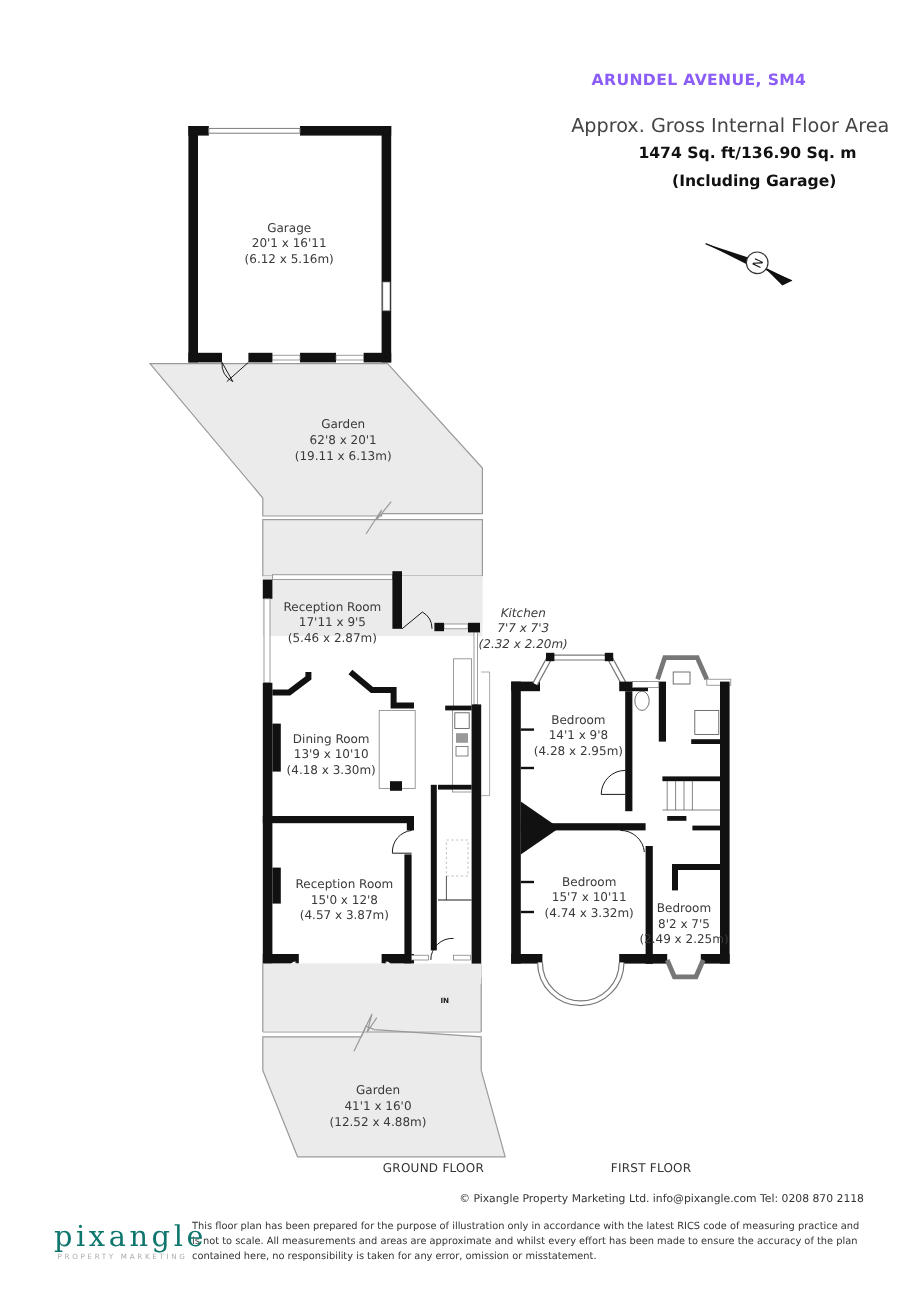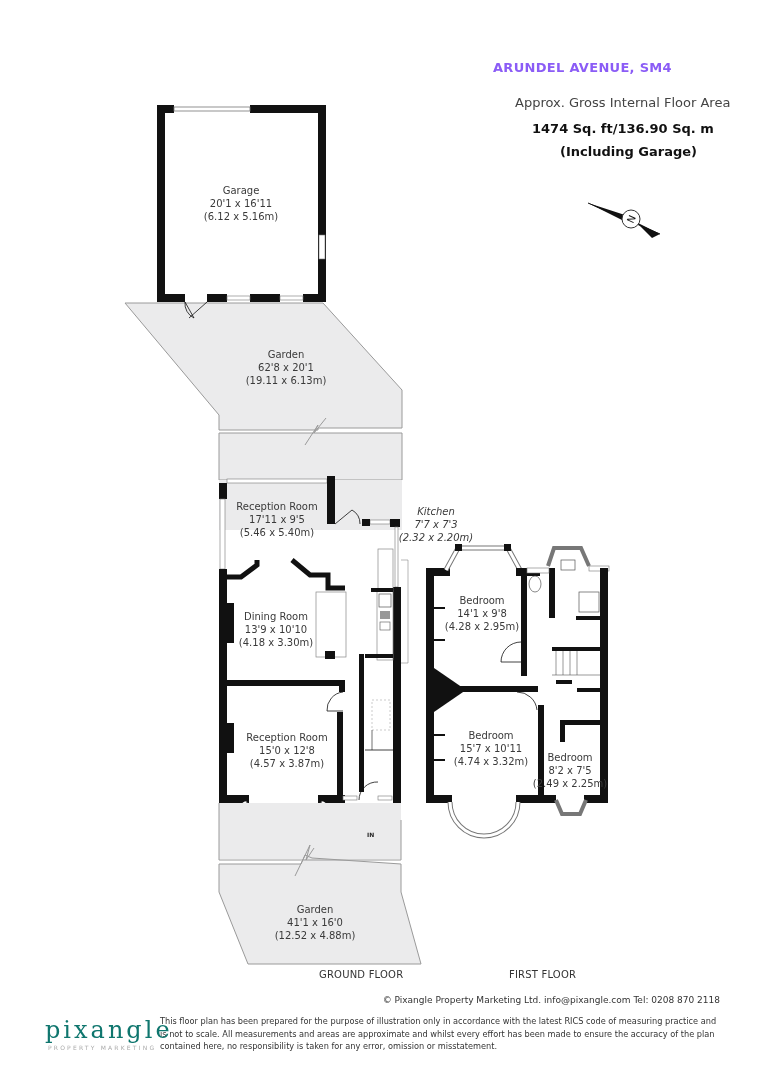--- a/index.html
+++ b/index.html
@@ -1,18 +1,18 @@
 <!DOCTYPE html>
 <html><head>
 <meta charset="utf-8">
 <style>
   html, body { margin:0; padding:0; background:#ffffff; }
   body { width:764px; height:1080px; position:relative; overflow:hidden; font-family:"DejaVu Sans", sans-serif; color:#3a3a3a; }
   .title { position:absolute; left:482px; top:60px; font-weight:bold; font-size:13px; color:#8b5cf6; letter-spacing:0.3px;margin-left:11px; }
-  .subtitle { position:absolute; left:476px; top:95px; font-size:13px; color:#444;margin-left:39px; }
+  .subtitle { position:absolute; left:476px; top:95px; font-size:16px; color:#444; }
   .area1 { position:absolute; left:532px; top:121px; font-weight:bold; font-size:13px; color:#111; }
   .area2 { position:absolute; left:560px; top:144px; font-weight:bold; font-size:13px; color:#111; }
   svg.plan { position:absolute; left:0; top:0; }
   .lbl { position:absolute; text-align:center; font-size:10px; line-height:13px; color:#3a3a3a; white-space:nowrap; transform:translateX(-50%); }
   .floor-lbl { position:absolute; font-size:10px; color:#333; letter-spacing:0.2px; }
   .copyright { position:absolute; right:44px; top:995px; font-size:9px; color:#333; }
   .disclaimer { position:absolute; right:44px; top:1015px; width:560px; text-align:left; font-size:8.2px; line-height:12.5px; color:#333; }
   .logo { position:absolute; left:45px; top:1016px; font-family:"DejaVu Serif", serif; font-size:24px; letter-spacing:3px; color:#0f766e; }
   .logo-sub { position:absolute; left:48px; top:1044px; font-size:6px; letter-spacing:2.2px; color:#aaa; }
   .in-lbl { position:absolute; left:367px; top:831px; font-size:6px; font-weight:bold; color:#222; }
@@ -197,21 +197,21 @@
   <div>(6.12 x 5.16m)</div>
 </div>
 <div class="lbl" style="left:286px;top:348px;">
   <div>Garden</div>
   <div>62'8 x 20'1</div>
   <div>(19.11 x 6.13m)</div>
 </div>
 <div class="lbl" style="left:277px;top:500px;">
   <div>Reception Room</div>
   <div>17'11 x 9'5</div>
-  <div>(5.46 x 5.40m)</div>
+  <div>(5.46 x 2.87m)</div>
 </div>
 <div class="lbl" style="left:436px;top:505px;font-style:italic;">
   <div>Kitchen</div>
   <div>7'7 x 7'3</div>
   <div>(2.32 x 2.20m)</div>
 </div>
 <div class="lbl" style="left:276px;top:610px;">
   <div>Dining Room</div>
   <div>13'9 x 10'10</div>
   <div>(4.18 x 3.30m)</div>

